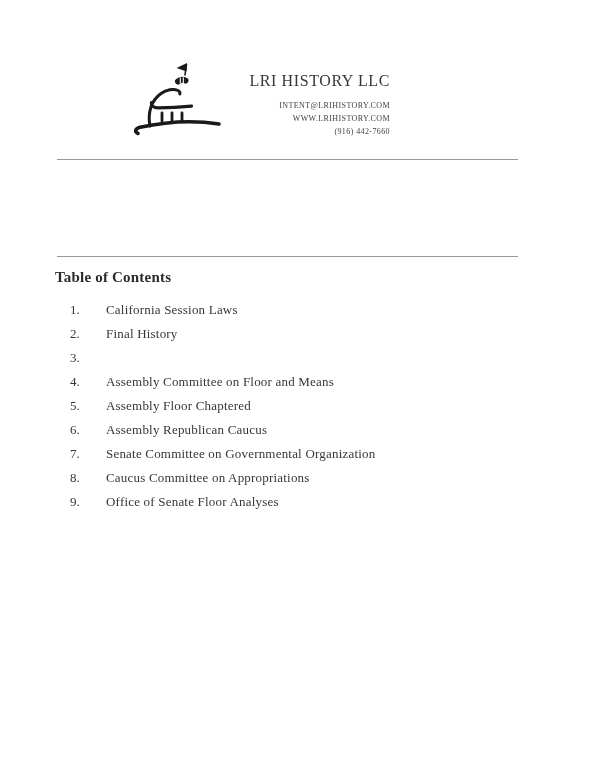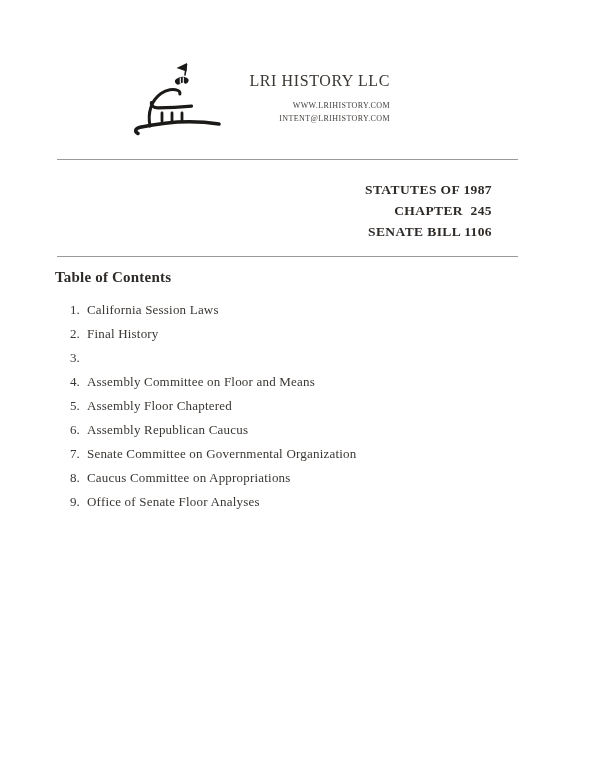--- a/index.html
+++ b/index.html
@@ -52,21 +52,21 @@
     letter-spacing: 0.2px;
     text-align: center;
   }
   .toc-list {
     position: absolute; left: 70px; top: 302px;
     list-style: none; font-size: 13px; line-height: 16px;
     color: #3a3632;
   }
   .toc-list li { display: flex; margin-bottom: 8px; }
   .toc-num { width: 17px; flex: 0 0 17px; }
-  .toc-label { letter-spacing: 0.2px; }
+  .toc-label { letter-spacing: 0.2px; margin-left: 19px; }
 
   .stroke { fill: none; stroke: #1c1a18; stroke-linecap: round; stroke-linejoin: round; }
 </style>
 </head>
 <body>
 
 <div class="page">
 
   <svg class="logo" viewBox="0 0 95 80" aria-hidden="true">
 
@@ -84,32 +84,28 @@
     <path class="stroke" d="M34,55 L34,63" stroke-width="2.8"></path>
     <path class="stroke" d="M44,55 L44,64" stroke-width="2.8"></path>
     <path class="stroke" d="M54,55 L54,63" stroke-width="2.8"></path>
 
     <path class="stroke" d="M10,75.5 C6.5,74 7,70.5 12,69.3 C36,64 66,62 91,66" stroke-width="3.6"></path>
   </svg>
 
   <div class="brand">
     <div class="company-name">LRI HISTORY LLC</div>
     <div class="contact">
+      <div>INTENT@LRIHISTORY.COM</div>
       <div>WWW.LRIHISTORY.COM</div>
-      <div>INTENT@LRIHISTORY.COM</div>
+      <div>(916) 442-7660</div>
     </div>
   </div>
 
   <div class="rule rule-1"></div>
 
-  <div class="statutes">
-    <div class="statute-line">STATUTES OF 1987</div>
-    <div class="statute-line">CHAPTER  245</div>
-    <div class="statute-line">SENATE BILL 1106</div>
-  </div>
 
   <div class="rule rule-2"></div>
 
   <div class="toc-heading">Table of Contents</div>
 
   <ol class="toc-list">
     <li>
       <span class="toc-num">1.</span>
       <span class="toc-label">California Session Laws</span>
     </li>

